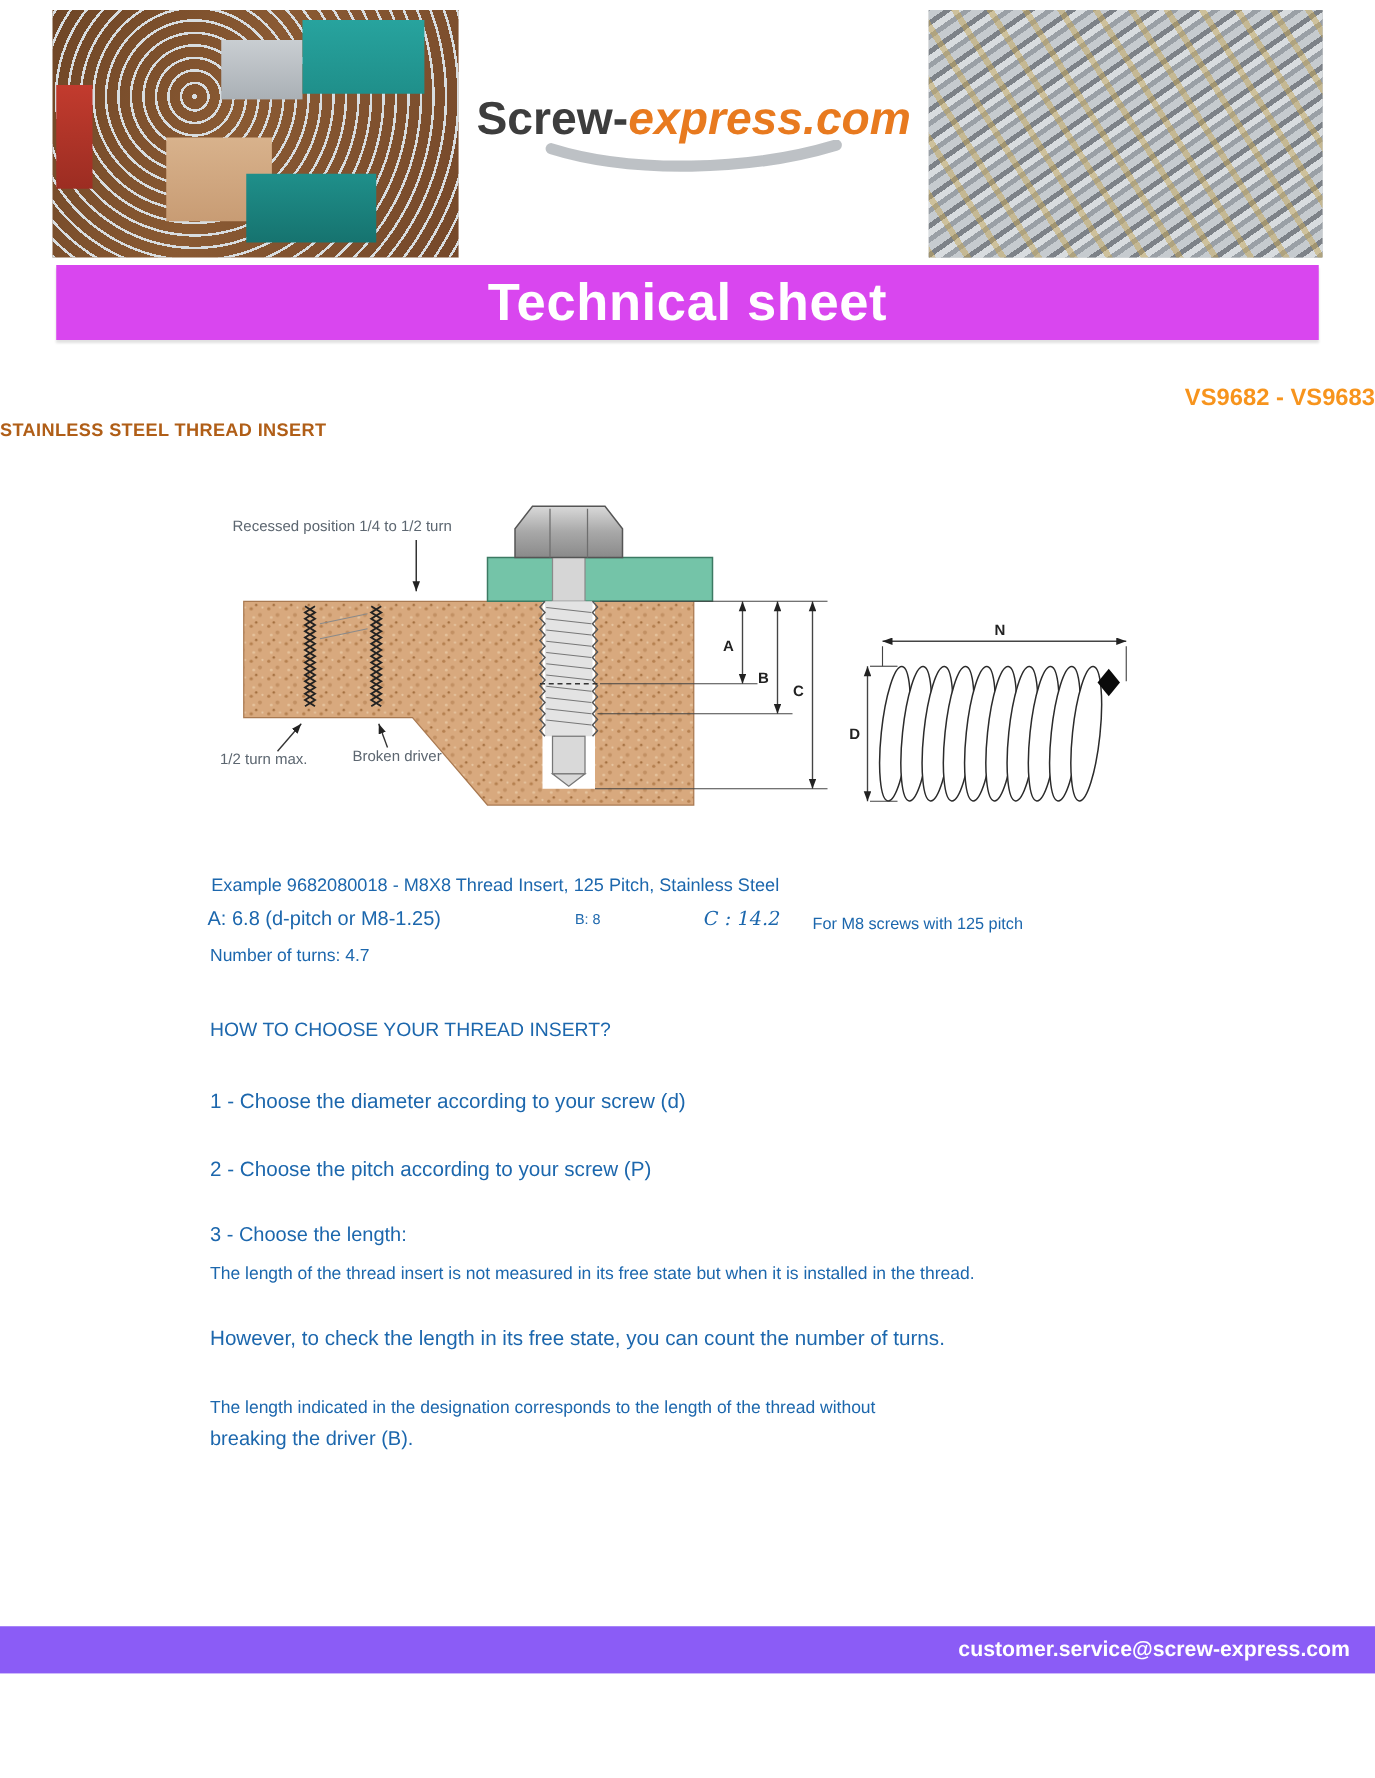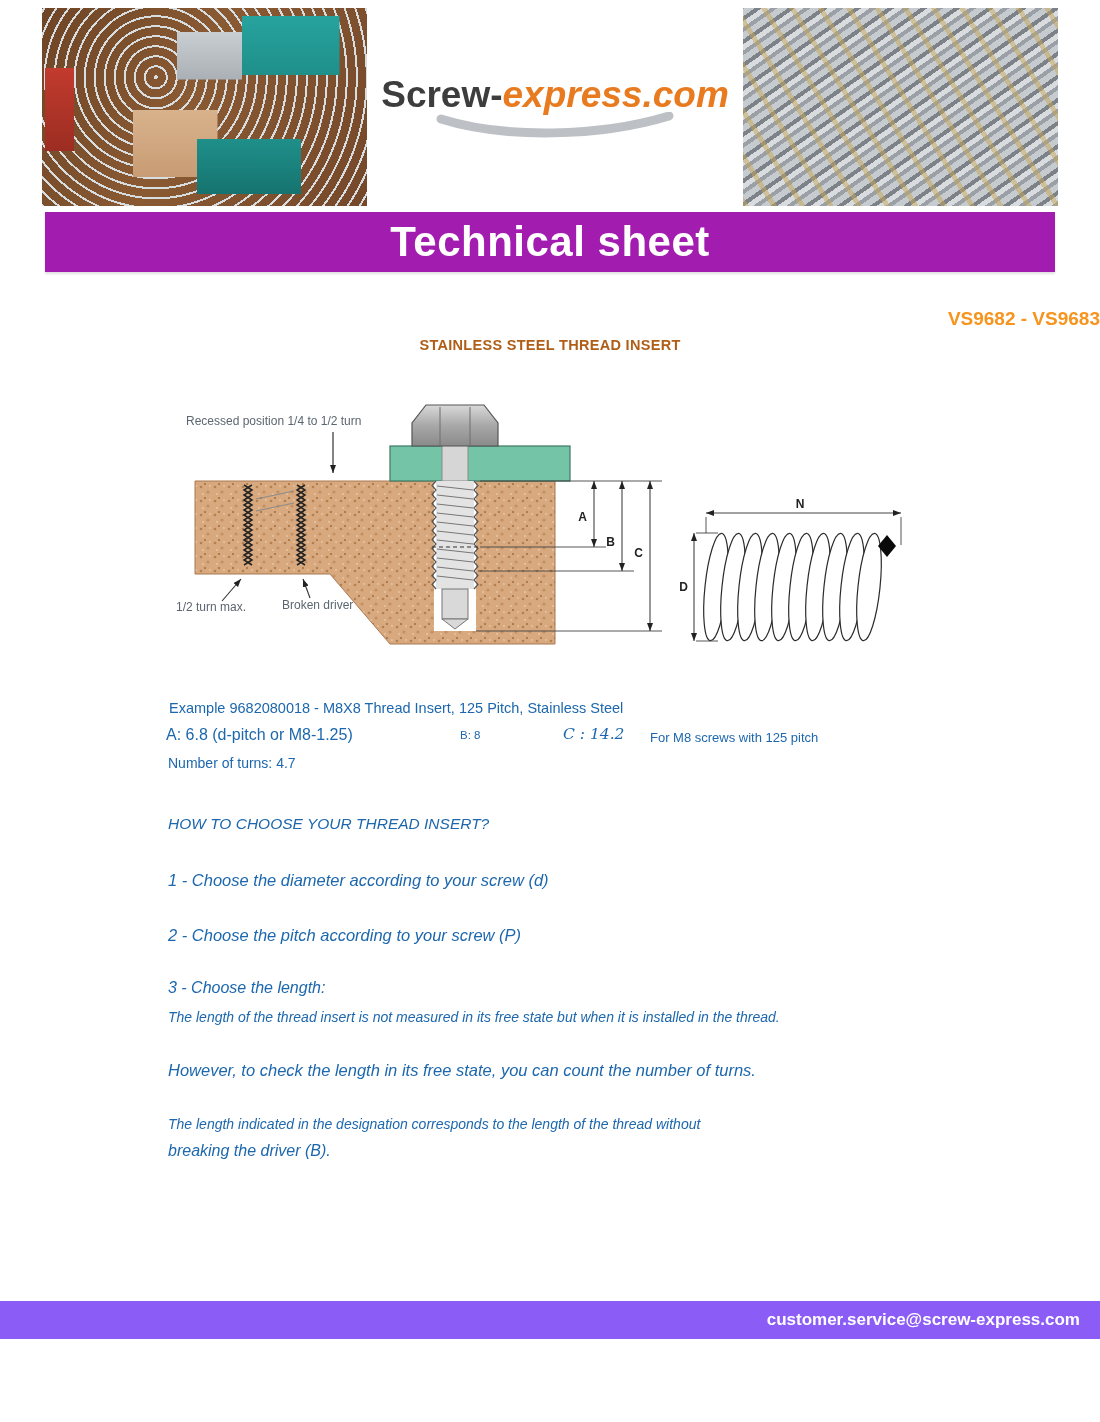--- a/index.html
+++ b/index.html
@@ -28,42 +28,42 @@
       repeating-linear-gradient(-35deg,#9aa0a6 0 4px,#d8dcdf 4px 9px,#7d8288 9px 13px,#c6cbcf 13px 19px),
       linear-gradient(#8d9297,#b9bec2);
   }
   .logo-area{flex:1;display:flex;flex-direction:column;align-items:center;justify-content:center;background:#fff;}
   .logo-line{font-size:37px;font-weight:700;white-space:nowrap;}
   .logo-prefix{color:#3d3d3d;}
   .logo-suffix{color:#e87a1f;font-style:italic;}
   .logo-swoosh{margin-top:-4px;opacity:.75;}
   
   .banner{
-    margin:6px 45px 0 45px;height:60px;background:#a21caf;
+    margin:6px 45px 0 45px;height:60px;background:#d946ef;
     display:flex;align-items:center;justify-content:center;
     box-shadow:0 2px 2px rgba(0,0,0,.12);
   }
   .banner-title{color:#fff;font-size:42px;font-weight:700;letter-spacing:.5px;}
   
   .content{position:relative;padding-top:36px;color:#1c67ad;}
   .codes{text-align:right;color:#f7941d;font-weight:700;font-size:19px;}
-  .prod-name{text-align:center;color:#b05e17;font-weight:600;font-size:14.5px;margin-top:7px;letter-spacing:.3px;}
+  .prod-name{text-align:left;color:#b05e17;font-weight:600;font-size:14.5px;margin-top:7px;letter-spacing:.3px;}
   .diagram-wrap{width:760px;margin:46px auto 0 auto;}
   .legend{margin-top:26px;text-align:center;color:#1c67ad;}
   .legend-a{font-size:17.5px;margin:0 0 9px 0;}
   .legend-b{font-size:15px;margin:0 0 9px 0;}
   .legend-c{font-size:15px;margin:0;}
   .example{position:relative;height:80px;margin-top:40px;}
   .ex-title{position:absolute;left:169px;top:1px;font-size:14.5px;}
   .ex-a{position:absolute;left:166px;top:27px;font-size:16px;}
   .ex-b{position:absolute;left:460px;top:30px;font-size:11.5px;}
   .ex-c{position:absolute;left:563px;top:26px;font-size:15.5px;font-style:italic;font-family:"DejaVu Serif", serif;}
   .ex-note{position:absolute;left:650px;top:31px;font-size:13px;}
   .ex-turns{position:absolute;left:168px;top:56px;font-size:14px;}
-  .howto{padding-left:168px;padding-right:120px;font-style:italic;}
+  .howto{padding-left:168px;padding-right:120px;}
   .howto p{margin:0;}
   .howto-heading{margin-top:36px !important;font-size:15.5px;}
   .step1{margin-top:38px !important;font-size:16.5px;}
   .step2{margin-top:36px !important;font-size:16.5px;}
   .step3{margin-top:34px !important;font-size:16px;}
   .step3-note{margin-top:12px !important;font-size:14px;}
   .free-state{margin-top:36px !important;font-size:16.5px;}
   .desig-1{margin-top:36px !important;font-size:14px;}
   .desig-2{margin-top:10px !important;font-size:16px;}
   

